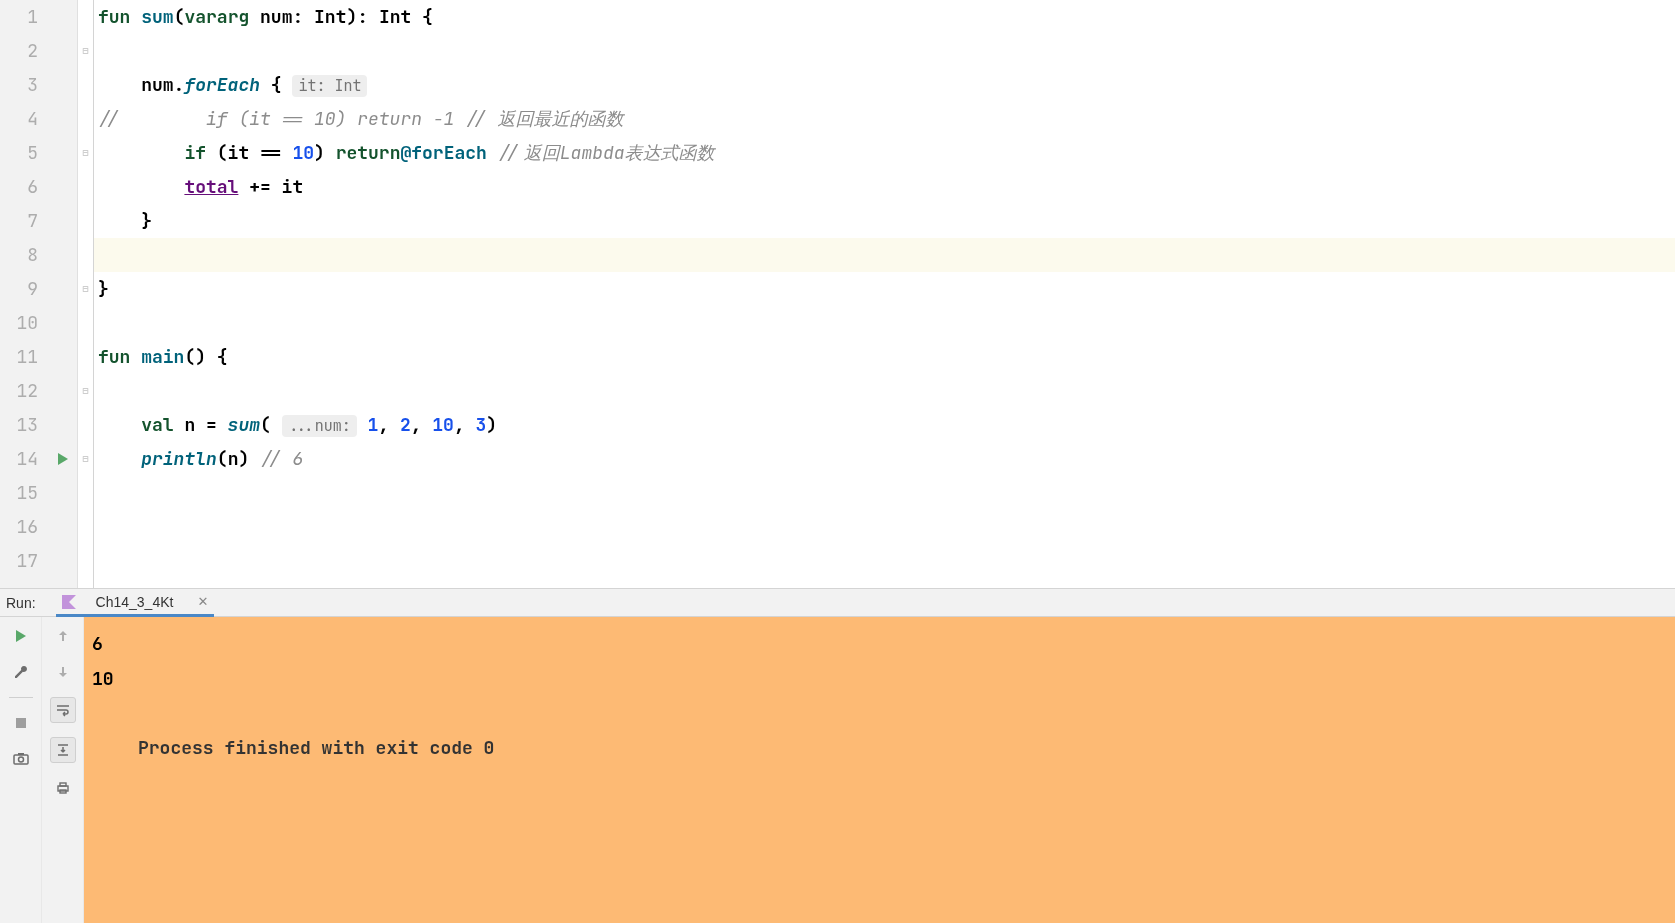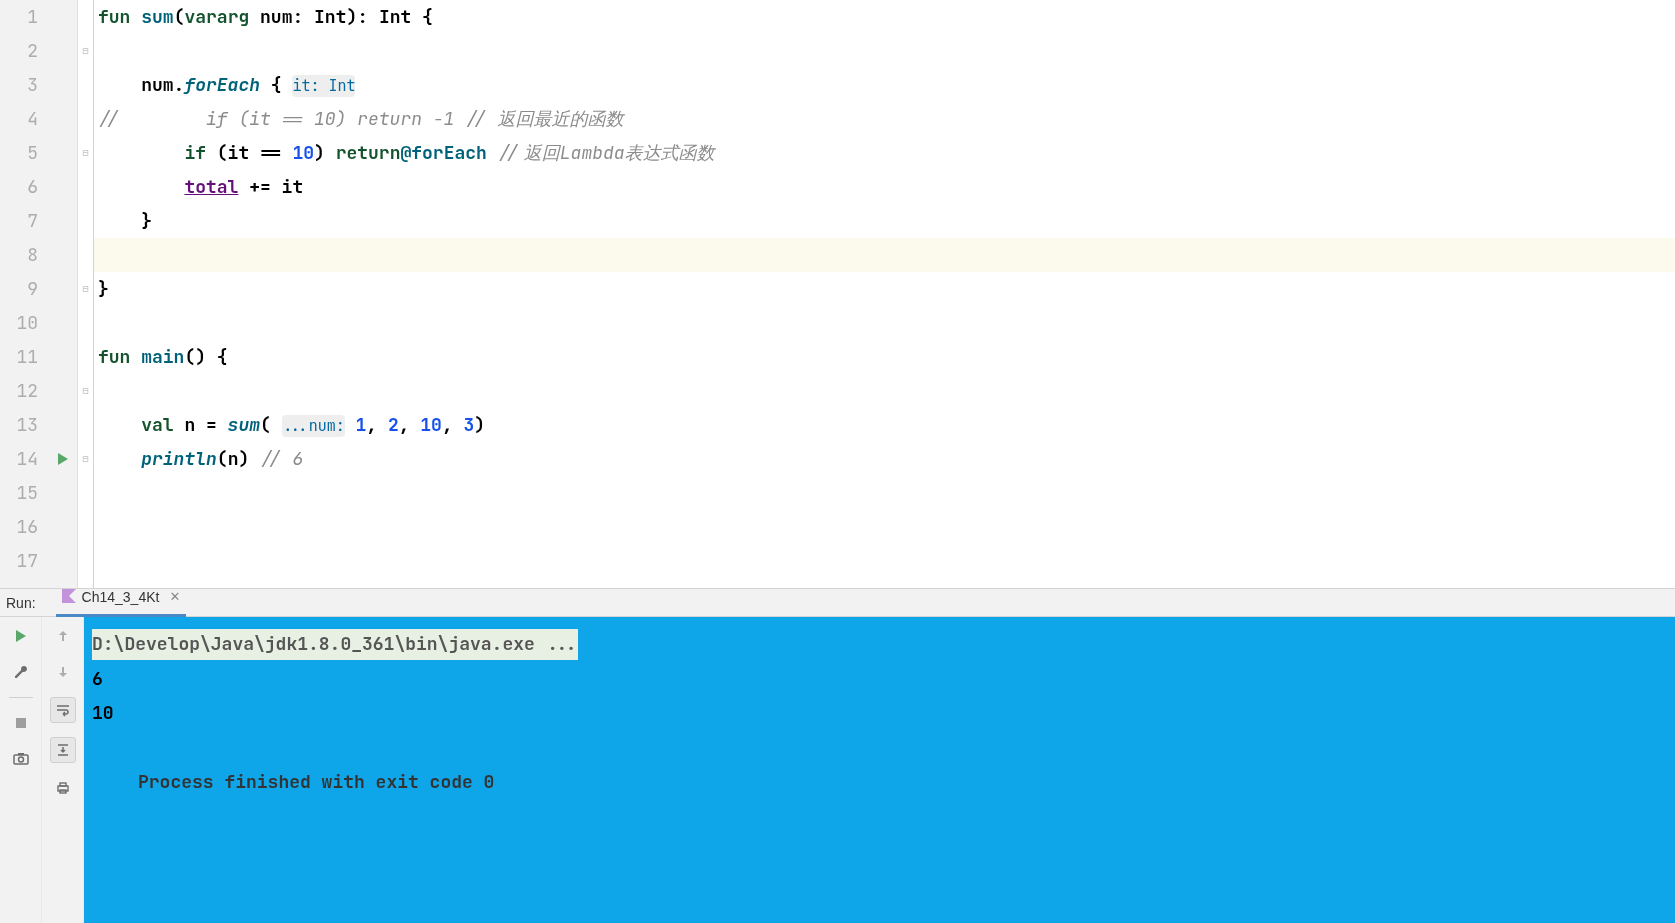--- a/index.html
+++ b/index.html
@@ -76,50 +76,51 @@
   .fn-call { color: #00627a; font-style: italic; font-weight: bold; }
   .num { color: #1750eb; font-weight: bold; }
   .comment { color: #8c8c8c; font-style: italic; font-weight: normal; }
   .comment-cn { color: #8c8c8c; font-style: italic; font-family: "SimSun","宋体",serif; font-weight: normal; }
   .ident { color: #000000; font-weight: bold; }
   .mutvar { color: #660e7a; font-weight: bold; text-decoration: underline; }
   .label { color: #00627a; font-weight: bold; }
   .paren { color: #000; font-weight: bold; }
   .hint {
     background: #eeeeee;
-    color: #0369a1;
+    color: #737373;
     font-size: 15px;
-    padding: 1px 0;
+    padding: 1px 6px;
     border-radius: 4px;
     font-weight: normal;
     font-style: normal;
   }
 
   .run-panel {
     border-top: 1px solid #d4d4d4;
     height: 335px;
     display: flex;
     flex-direction: column;
-    background: #0ea5e9;
+    background: #fdba74;
   }
   .run-header {
     height: 28px;
     background: #f2f2f2;
     border-bottom: 1px solid #d4d4d4;
     display: flex;
     align-items: center;
     padding-left: 6px;
     font-family: -apple-system, "Segoe UI", Arial, sans-serif;
     font-size: 14px;
     color: #333;
   }
   .run-label { margin-right: 20px; }
   .run-tab {
     display: flex;
-    gap: 6px;
+    align-items: center;
+    gap: 20px;
     padding: 0 6px;
     height: 28px;
     border-bottom: 3px solid #4a88c7;
     margin-bottom: -1px;
   }
   .kotlin-icon {
     width: 14px; height: 14px;
     display: inline-block;
   }
   .tab-close { color: #888; font-size: 13px; margin-left: 4px; }
@@ -344,20 +345,19 @@
         </span>
       <span class="tb-btn">
           <svg width="14" height="14" viewBox="0 0 14 14">
             <rect x="2" y="5" width="10" height="5" fill="none" stroke="#6e6e6e" stroke-width="1.4"></rect>
             <rect x="4" y="2" width="6" height="3" fill="none" stroke="#6e6e6e" stroke-width="1.4"></rect>
             <rect x="4" y="9" width="6" height="3" fill="none" stroke="#6e6e6e" stroke-width="1.4"></rect>
           </svg>
         </span>
     </div>
     <div class="run-output">
-      <div class="out-line"><span class="out-cmd">D:\Develop\Java\jdk1.8.0_361\bin\java.exe ...</span></div>
       <div class="out-line">6</div>
       <div class="out-line">10</div>
       <div class="out-line">&nbsp;</div>
       <div class="out-line out-exit">Process finished with exit code 0</div>
     </div>
   </div>
 </div>
 
 </body></html>

